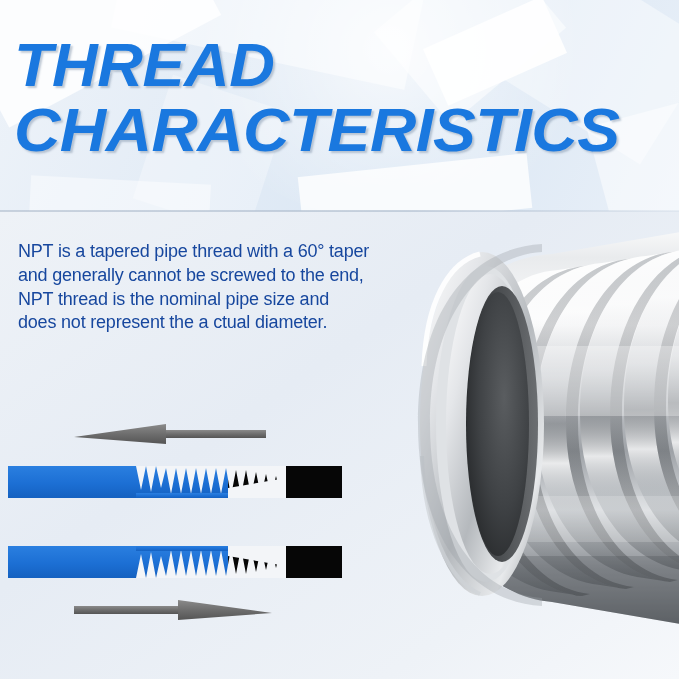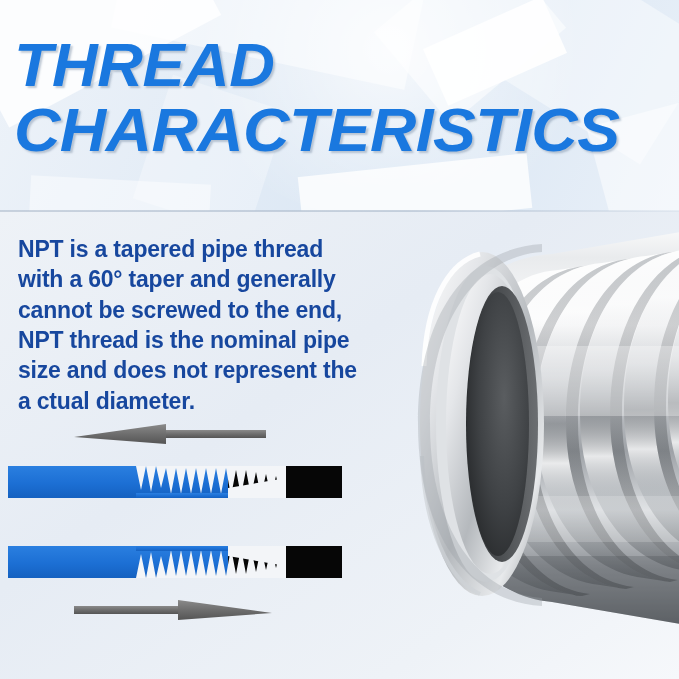--- a/index.html
+++ b/index.html
@@ -52,24 +52,24 @@
     line-height:1;
     text-shadow:2px 2px 2px rgba(120,140,165,.45);
     white-space:nowrap;
     transform-origin:left center;
   }
   .title-1 { top:34px; font-size:62px; transform:scaleX(1.02); }
   .title-2 { top:99px; font-size:62px; transform:scaleX(1.035); }
 
   
   .body-text {
-    position:absolute; left:18px; top:234px; width:352px;
+    position:absolute; left:18px; top:240px; width:352px;
     color:#17479e;
-    font-size:23px;
-    font-weight:bold;
+    font-size:18px;
+    font-weight:normal;
     line-height:1.32;
     letter-spacing:-0.2px;
   }
 
   
   .pipe-wrap {
     position:absolute; left:352px; top:196px; width:340px; height:460px;
     overflow:hidden;
   }
   .pipe-svg { position:absolute; left:0; top:0; }

